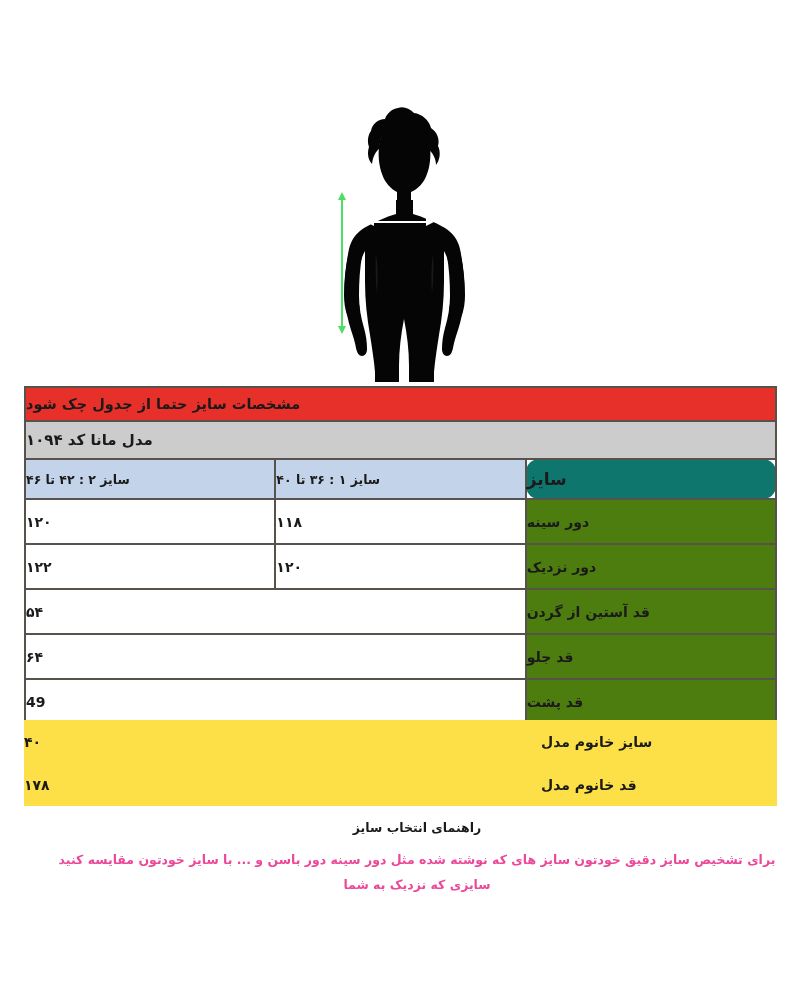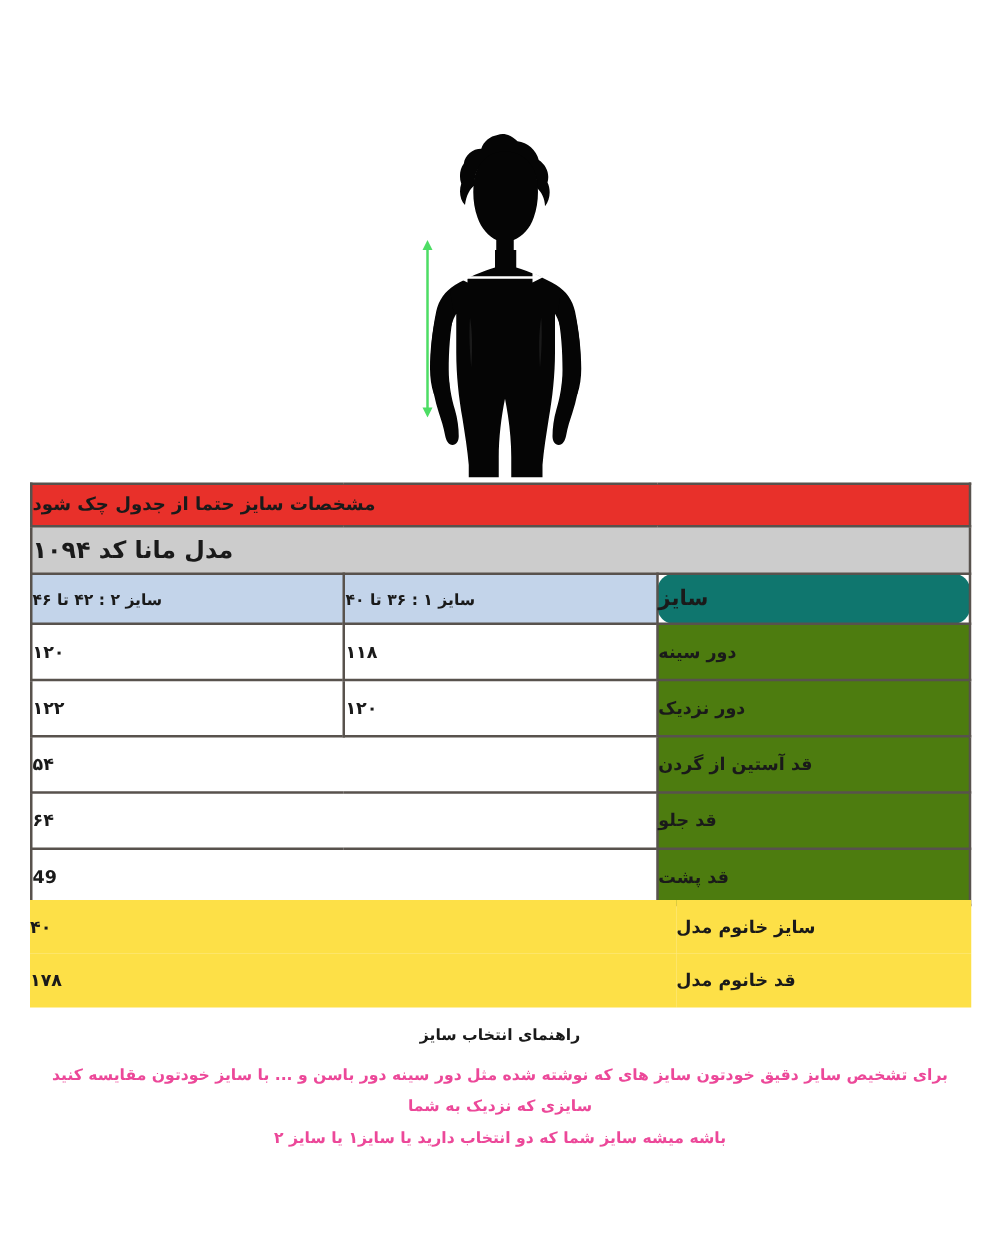--- a/index.html
+++ b/index.html
@@ -77,21 +77,21 @@
     background: #e8302a;
     color: #ffffff;
     height: 32px;
     font-size: 14.5px;
     letter-spacing: 0.2px;
   }
   .model-cell {
     background: #cccccc;
     color: #111111;
     height: 36px;
-    font-size: 19px;
+    font-size: 15px;
   }
   .col-head-size {
     background: #0f766e;
     height: 38px;
     font-size: 17px;
     width: 236px;
     border-radius: 13px;
   }
   .col-head-blue {
     background: #c3d4ea;
@@ -128,21 +128,21 @@
     font-size: 14px;
     font-weight: bold;
     color: #1a1a1a;
     background: #fde047;
   }
   #model-info td.mi-label { width: 236px; }
 
   
   #size-guide {
     position: absolute;
-    left: 20px;
+    left: 37px;
     top: 818px;
     width: 760px;
     text-align: center;
     direction: rtl;
   }
   #guide-title {
     font-size: 12.5px;
     font-weight: bold;
     color: #1a1a1a;
     line-height: 1.6;
@@ -273,14 +273,13 @@
     <tr>
       <td class="mi-label">قد خانوم مدل</td>
       <td colspan="2">۱۷۸</td>
     </tr>
   </tbody>
 </table>
 
 <div id="size-guide">
   <div id="guide-title">راهنمای انتخاب سایز</div>
   <div class="guide-line">برای تشخیص سایز دقیق خودتون سایز های که نوشته شده مثل دور سینه دور باسن و ... با سایز خودتون مقایسه کنید سایزی که نزدیک به شما</div>
-  <div class="guide-line">باشه میشه سایز شما که دو انتخاب دارید یا سایز۱ یا سایز ۲</div>
 </div>
 
 </body></html>

